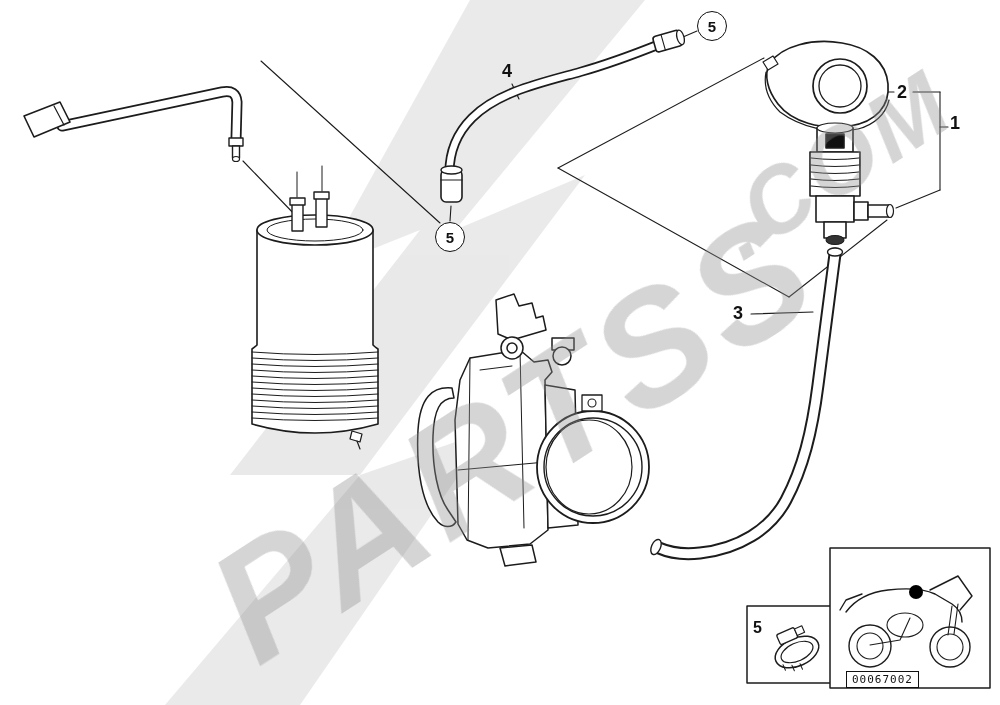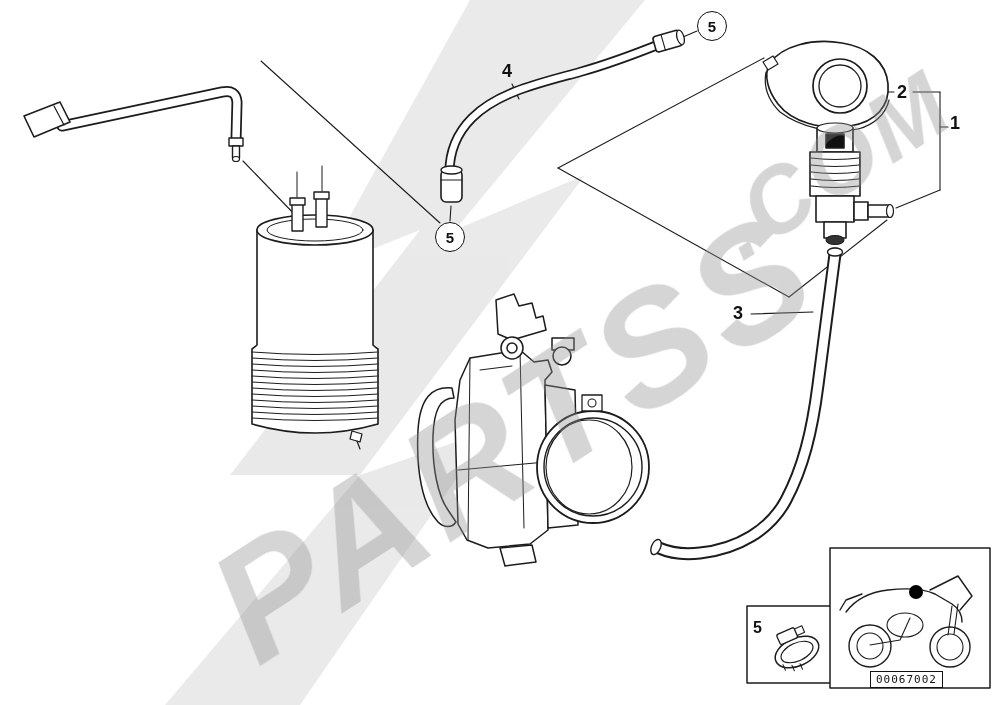--- a/index.html
+++ b/index.html
@@ -199,15 +199,15 @@
   </svg>
 
   <div class="callout-circle" style="left:697px;top:11px;">5</div>
   <div class="callout-circle" style="left:435px;top:222px;">5</div>
   <div class="callout" style="left:502px;top:62px;">4</div>
   <div class="callout" style="left:897px;top:83px;">2</div>
   <div class="callout" style="left:950px;top:114px;">1</div>
   <div class="callout" style="left:733px;top:304px;">3</div>
   <div class="callout" style="left:753px;top:620px;font-size:16px;">5</div>
 
-  <div class="part-code" style="left:870px;top:671px;">00067002</div>
+  <div class="part-code" style="left:846px;top:671px;">00067002</div>
 
 </div>
 
 </body></html>

